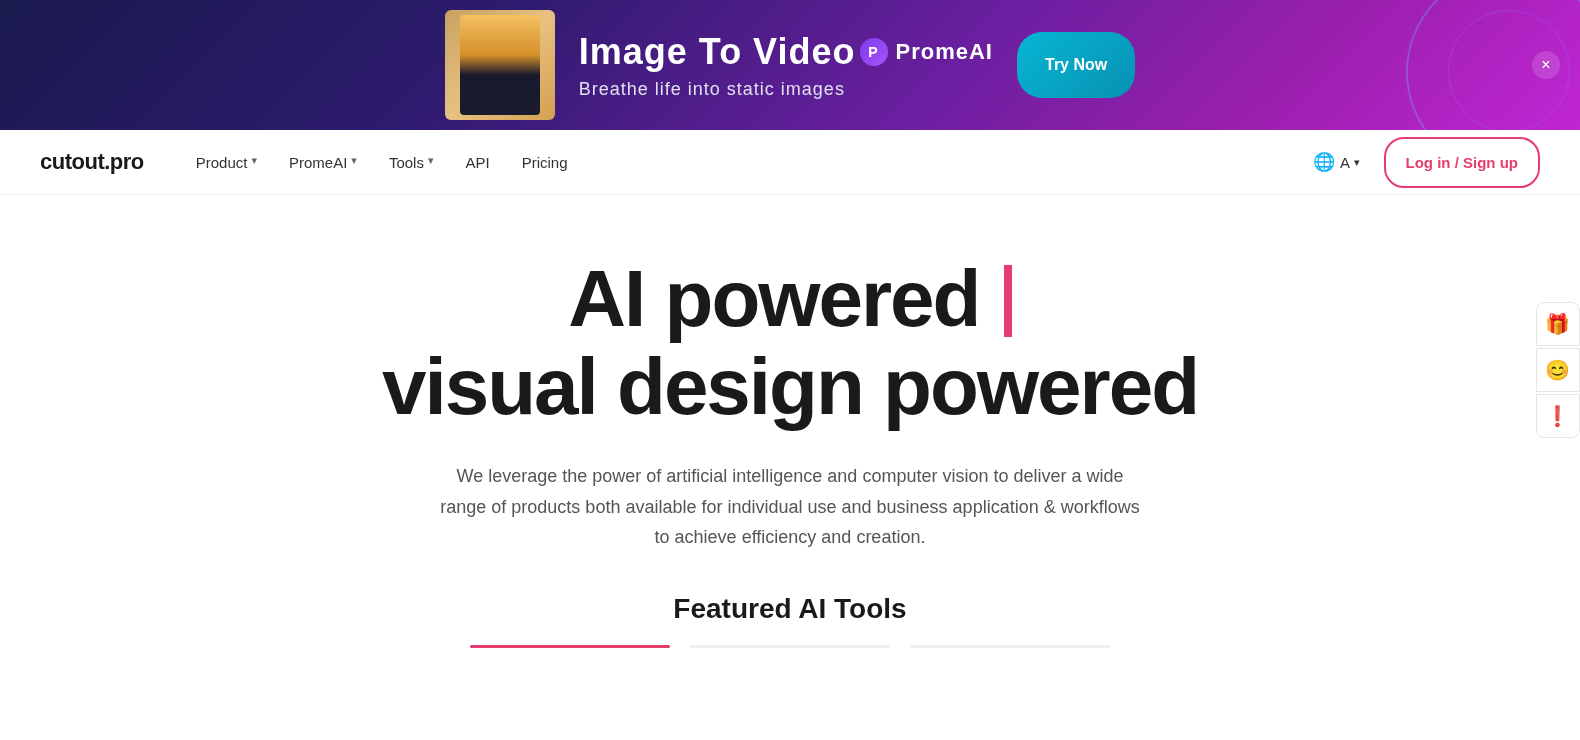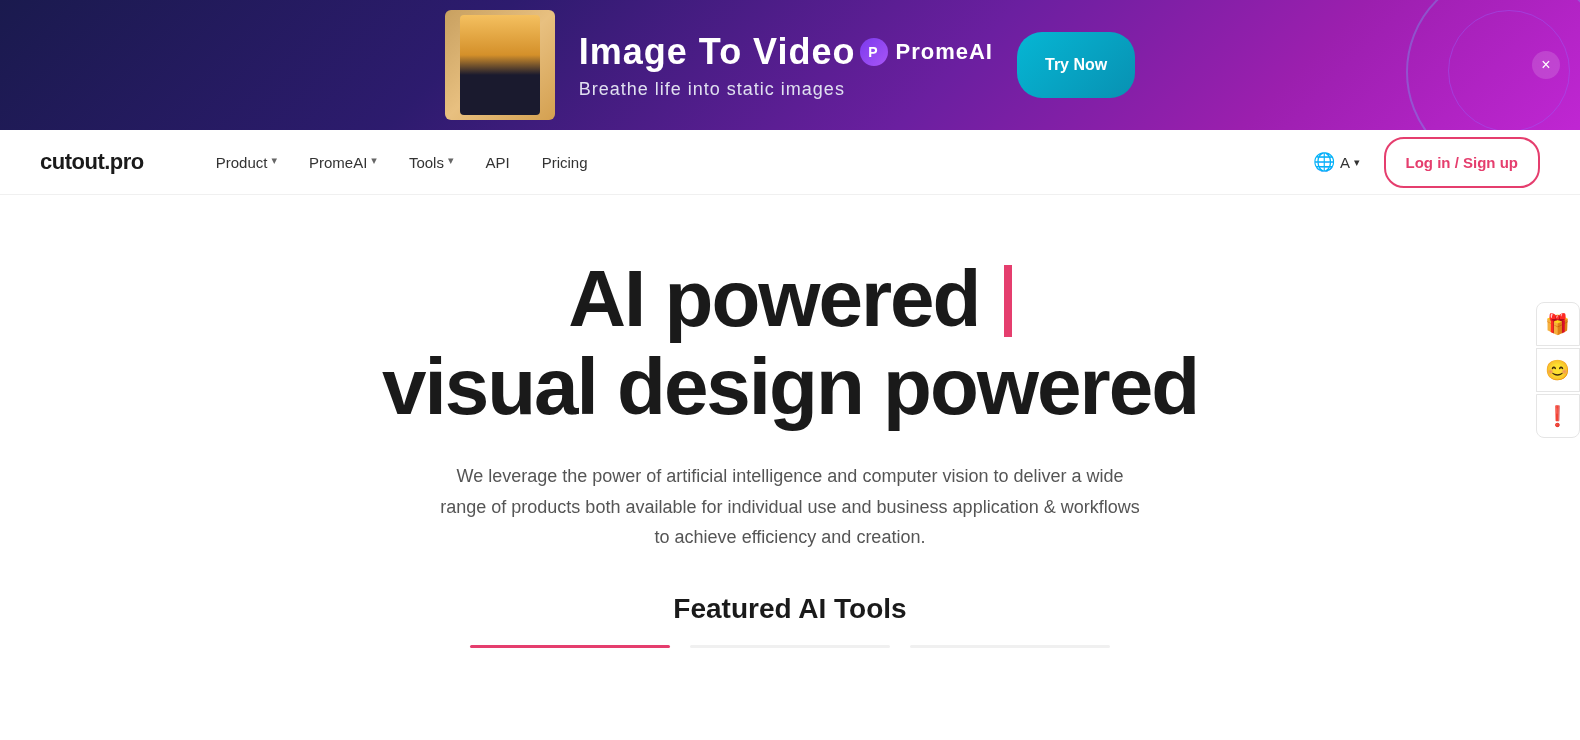--- a/index.html
+++ b/index.html
@@ -137,21 +137,21 @@
 
     
     .navbar {
       width: 100%;
       height: 65px;
       background: #fff;
       border-bottom: 1px solid #f0f0f0;
       display: flex;
       align-items: center;
       padding: 0 40px;
-      gap: 60px;
+      gap: 40px;
       position: relative;
       z-index: 10;
     }
     .logo {
       font-size: 22px;
       font-weight: 700;
       color: #1a1a1a;
       letter-spacing: -0.5px;
       flex-shrink: 0;
     }

